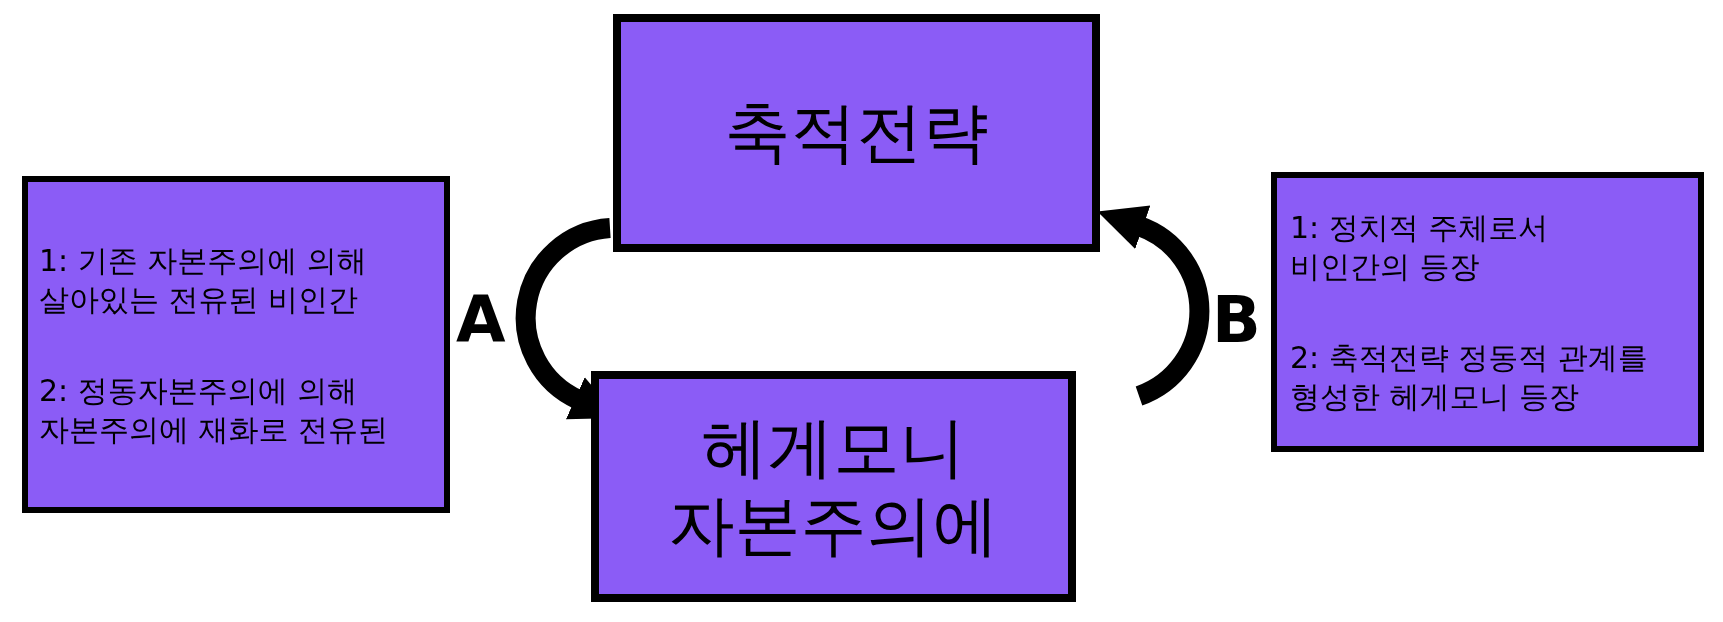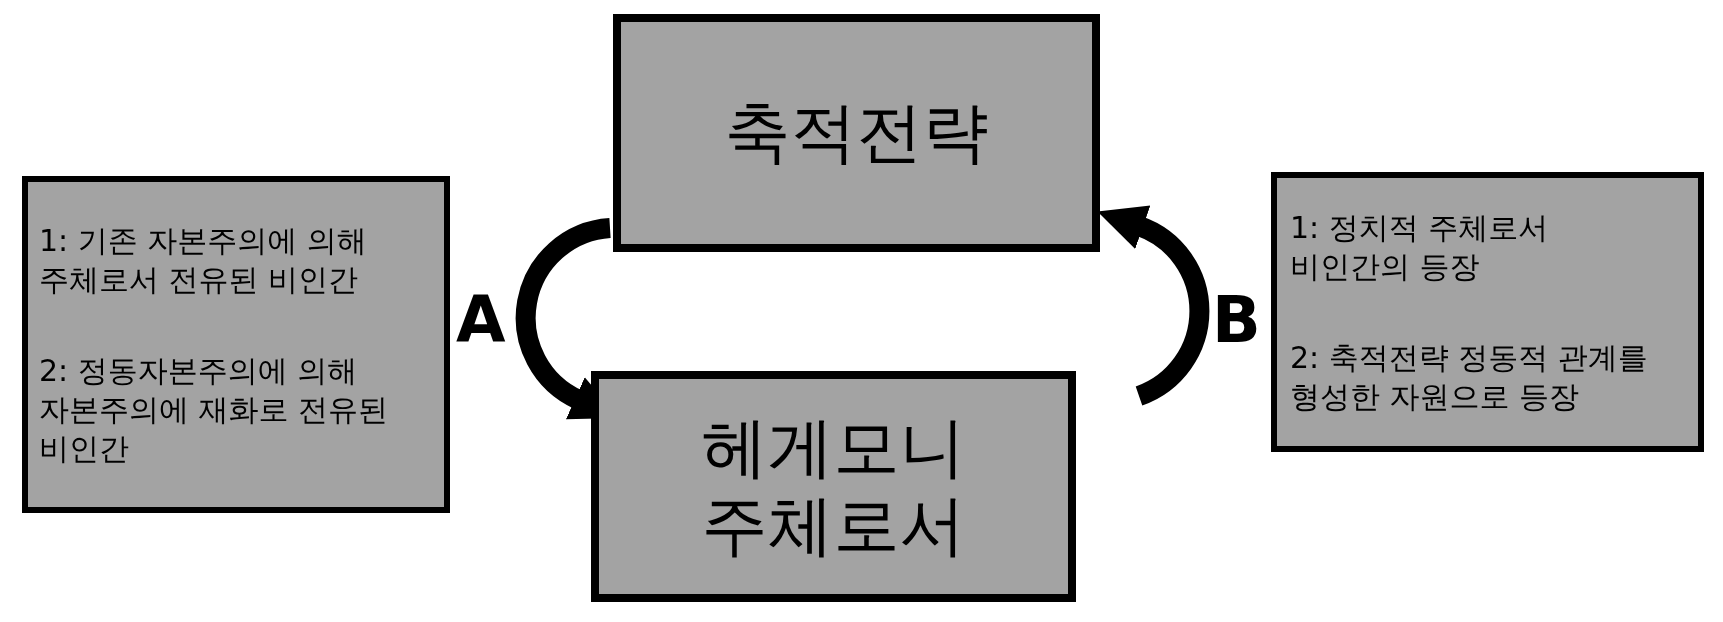--- a/index.html
+++ b/index.html
@@ -25,21 +25,21 @@
   }
   .arrow-path {
     fill: none;
     stroke: #000000;
     stroke-width: 20px;
     stroke-linecap: butt;
   }
   .box {
     position: absolute;
     box-sizing: border-box;
-    background: #a3a3a3;
+    background: #8b5cf6;
     border: 6px solid #000000;
     display: flex;
     flex-direction: column;
     justify-content: center;
   }
   .center-box {
     border-width: 8px;
     align-items: center;
     text-align: center;
   }
@@ -115,42 +115,41 @@
     <path class="arrow-path" d="M 610 228 A 90 90 0 0 0 579 400" marker-end="url(#arrowhead)"></path>
     <path class="arrow-path" d="M 1139 396 A 90 90 0 0 0 1139 226" marker-end="url(#arrowhead)"></path>
   </svg>
 
   <div class="box center-box node-top">
     <div class="big-label">축적전략</div>
   </div>
 
   <div class="box center-box node-bottom">
     <div class="big-label">헤게모니</div>
-    <div class="big-label">주체로서</div>
+    <div class="big-label">자본주의에</div>
   </div>
 
   <div class="box side-box note-left">
     <div class="para">
       <span class="para-line">1: 기존 자본주의에 의해</span>
-      <span class="para-line">주체로서 전유된 비인간</span>
+      <span class="para-line">살아있는 전유된 비인간</span>
     </div>
     <div class="para">
       <span class="para-line">2: 정동자본주의에 의해</span>
       <span class="para-line">자본주의에 재화로 전유된</span>
-      <span class="para-line">비인간</span>
     </div>
   </div>
 
   <div class="box side-box note-right">
     <div class="para">
       <span class="para-line">1: 정치적 주체로서</span>
       <span class="para-line">비인간의 등장</span>
     </div>
     <div class="para">
       <span class="para-line">2: 축적전략 정동적 관계를</span>
-      <span class="para-line">형성한 자원으로 등장</span>
+      <span class="para-line">형성한 헤게모니 등장</span>
     </div>
   </div>
 
   <div class="arc-label arc-label-a">A</div>
   <div class="arc-label arc-label-b">B</div>
 
 </div>
 
 </body></html>

